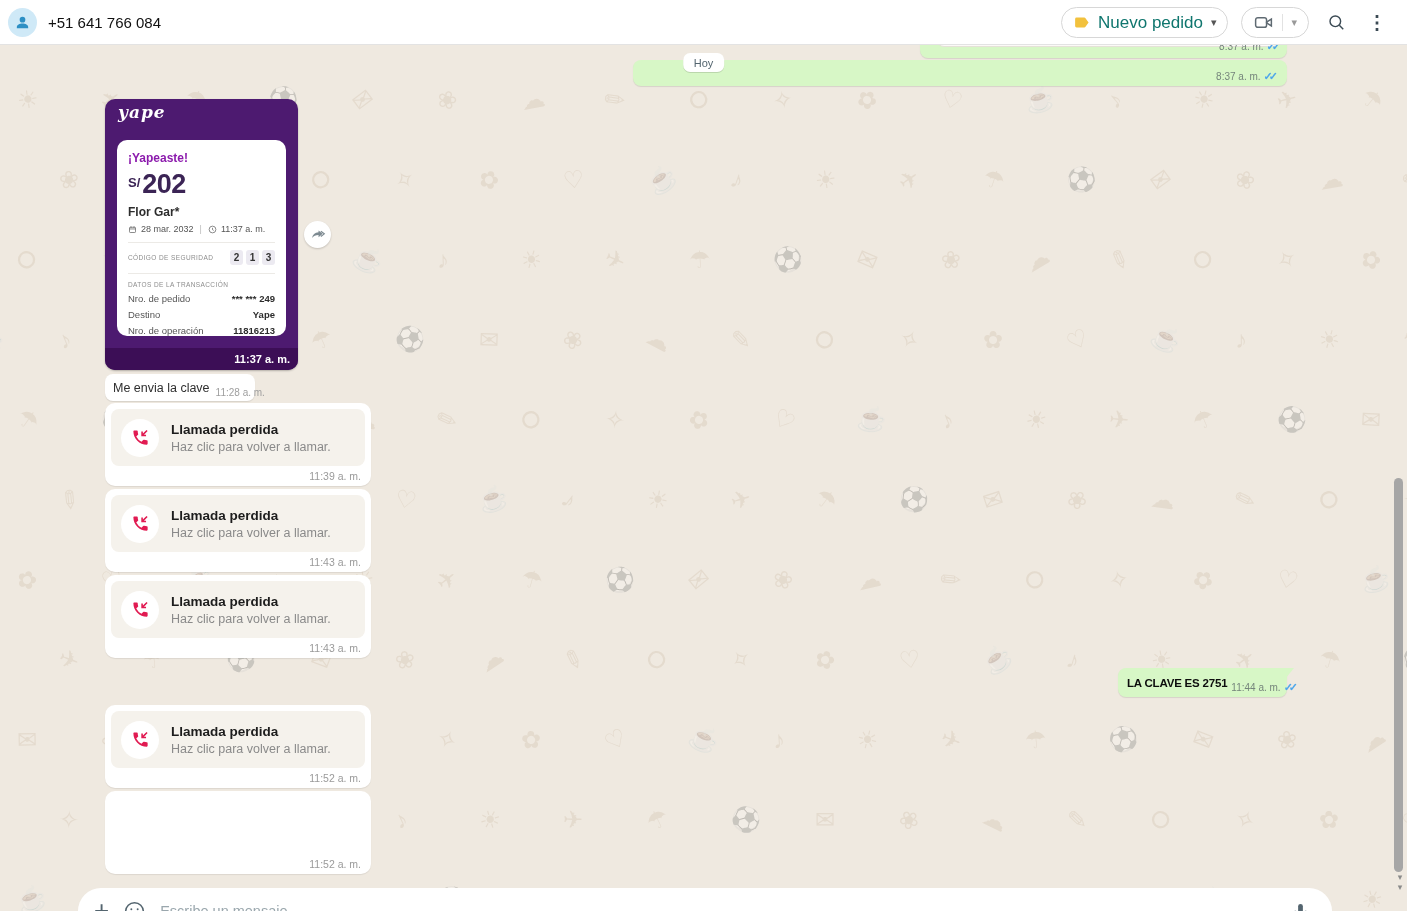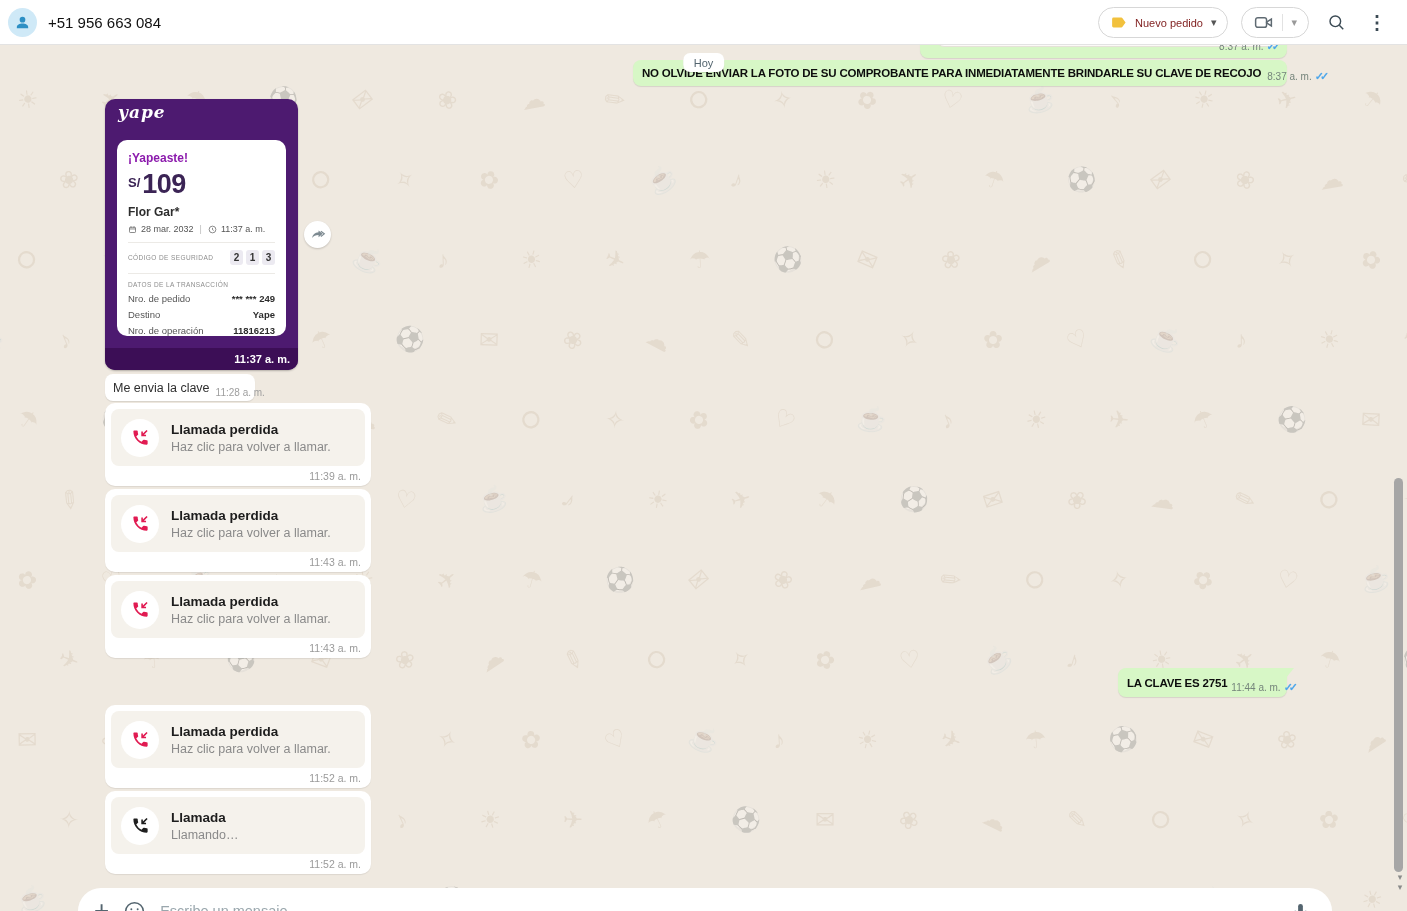--- a/index.html
+++ b/index.html
@@ -13,21 +13,21 @@
 
   
   .header { position:absolute; top:0; left:0; right:0; height:45px; background:#fff;
             border-bottom:1px solid #e3e3e3; z-index:10; display:flex; align-items:center; }
   .avatar { position:absolute; left:8px; top:8px; width:29px; height:29px; border-radius:50%;
             background:#cfe9f7; display:flex; align-items:center; justify-content:center; }
   .hdr-name { margin-left:48px; font-size:15px; color:#111; }
   .hdr-right { position:absolute; right:16px; top:7px; display:flex; align-items:center; gap:13px; }
   .pill { height:31px; border:1px solid #d7d7d7; border-radius:16px; background:#fff;
           display:flex; align-items:center; padding:0 11px; cursor:pointer; }
-  .pill-label { font-size:11px; color:#7f1d1d; margin:0 8px; white-space:nowrap; }
+  .pill-label { font-size:17px; color:#0f766e; margin:0 8px; white-space:nowrap; }
   .caret { font-size:11px; color:#555; line-height:1; }
   .vdivider { width:1px; height:17px; background:#e2e2e2; margin:0 8px; }
   .iconbtn { width:28px; height:31px; display:flex; align-items:center; justify-content:center; cursor:pointer; }
   .kebab { font-size:19px; color:#3b4a54; font-weight:bold; }
 
   
   .bubble { position:absolute; border-radius:8px; box-shadow:0 1px 1px rgba(0,0,0,.10);
             display:flex; align-items:center; z-index:2; }
   .out { background:#d7f7c6; }
   .in  { background:#ffffff; }
@@ -329,36 +329,35 @@
 
   <div class="bubble out partial-top">
     <div class="attach-preview"></div>
     <div class="meta">
       <span>8:37 a. m.</span>
       <span class="ticks">✓✓</span>
     </div>
   </div>
 
   <div class="bubble out reminder">
-    <span class="msg-text">NO OLVIDE ENVIAR LA FOTO DE SU COMPROBANTE PARA INMEDIATAMENTE BRINDARLE SU CLAVE DE RECOJO</span>
     <div class="meta">
       <span>8:37 a. m.</span>
       <span class="ticks">✓✓</span>
     </div>
   </div>
 
   <div class="date-pill">Hoy</div>
 
   <div class="yape-msg">
     <div class="yape-logo">yape</div>
     <div class="yape-inner">
       <div class="yp-title">¡Yapeaste!</div>
       <div class="yp-amount-row">
         <span class="yp-cur">S/</span>
-        <span class="yp-amt">109</span>
+        <span class="yp-amt">202</span>
       </div>
       <div class="yp-name">Flor Gar*</div>
       <div class="yp-daterow">
         <svg width="9" height="9" viewBox="0 0 24 24" fill="none" stroke="#666" stroke-width="2">
             <rect x="4" y="6" width="16" height="14" rx="2"></rect>
             <line x1="8" y1="3.5" x2="8" y2="8"></line>
             <line x1="16" y1="3.5" x2="16" y2="8"></line>
             <line x1="4" y1="10.5" x2="20" y2="10.5"></line>
           </svg>
         <span>28 mar. 2032</span>
@@ -477,32 +476,20 @@
       </div>
       <div>
         <div class="call-title">Llamada perdida</div>
         <div class="call-sub">Haz clic para volver a llamar.</div>
       </div>
     </div>
     <div class="call-time">11:52 a. m.</div>
   </div>
 
   <div class="callmsg" style="top:791px">
-    <div class="call-box">
-      <div class="call-ic">
-        <svg width="19" height="19" viewBox="0 0 24 24" fill="#1f1f1f">
-            <path d="M6.62 10.79a15.05 15.05 0 0 0 6.59 6.59l2.2-2.2a1 1 0 0 1 1.02-.24c1.12.37 2.33.57 3.57.57a1 1 0 0 1 1 1V20a1 1 0 0 1-1 1C10.61 21 3 13.39 3 4a1 1 0 0 1 1-1h3.5a1 1 0 0 1 1 1c0 1.25.2 2.45.57 3.57.11.35.03.74-.25 1.02l-2.2 2.2z"></path>
-            <path d="M19.59 2.5 15 7.09V4.5h-2v6h6v-2h-2.59L21 3.91z"></path>
-          </svg>
-      </div>
-      <div>
-        <div class="call-title">Llamada</div>
-        <div class="call-sub">Llamando…</div>
-      </div>
-    </div>
     <div class="call-time">11:52 a. m.</div>
   </div>
 
   <div class="composer">
     <span class="plus">+</span>
     <svg width="23" height="23" viewBox="0 0 24 24" fill="none" stroke="#54656f" stroke-width="1.6">
         <circle cx="12" cy="12" r="9.2"></circle>
         <circle cx="8.7" cy="9.7" r="1" fill="#54656f" stroke="none"></circle>
         <circle cx="15.3" cy="9.7" r="1" fill="#54656f" stroke="none"></circle>
         <path d="M7.5 14.2a5.3 5.3 0 0 0 9 0"></path>
@@ -521,21 +508,21 @@
   <div class="scroll-arrow" style="top:873px">▾</div>
   <div class="scroll-arrow" style="top:883px">▾</div>
 
   <div class="header">
     <div class="avatar">
       <svg width="17" height="17" viewBox="0 0 24 24" fill="#2d8fc4">
           <circle cx="12" cy="8" r="4"></circle>
           <path d="M12 13.5c-4.2 0-8 2.1-8 5V20h16v-1.5c0-2.9-3.8-5-8-5z"></path>
         </svg>
     </div>
-    <div class="hdr-name">+51 956 663 084</div>
+    <div class="hdr-name">+51 641 766 084</div>
     <div class="hdr-right">
       <div class="pill">
         <svg width="17" height="17" viewBox="0 0 24 24" fill="#f2c13d">
             <path d="M17.63 5.84A2 2 0 0 0 16 5H5a2 2 0 0 0-2 2v10a2 2 0 0 0 2 2h11c.67 0 1.27-.33 1.63-.84L22 12l-4.37-6.16z"></path>
           </svg>
         <span class="pill-label">Nuevo pedido</span>
         <span class="caret">▾</span>
       </div>
       <div class="pill">
         <svg width="21" height="21" viewBox="0 0 24 24" fill="none" stroke="#5f6a72" stroke-width="1.7">

